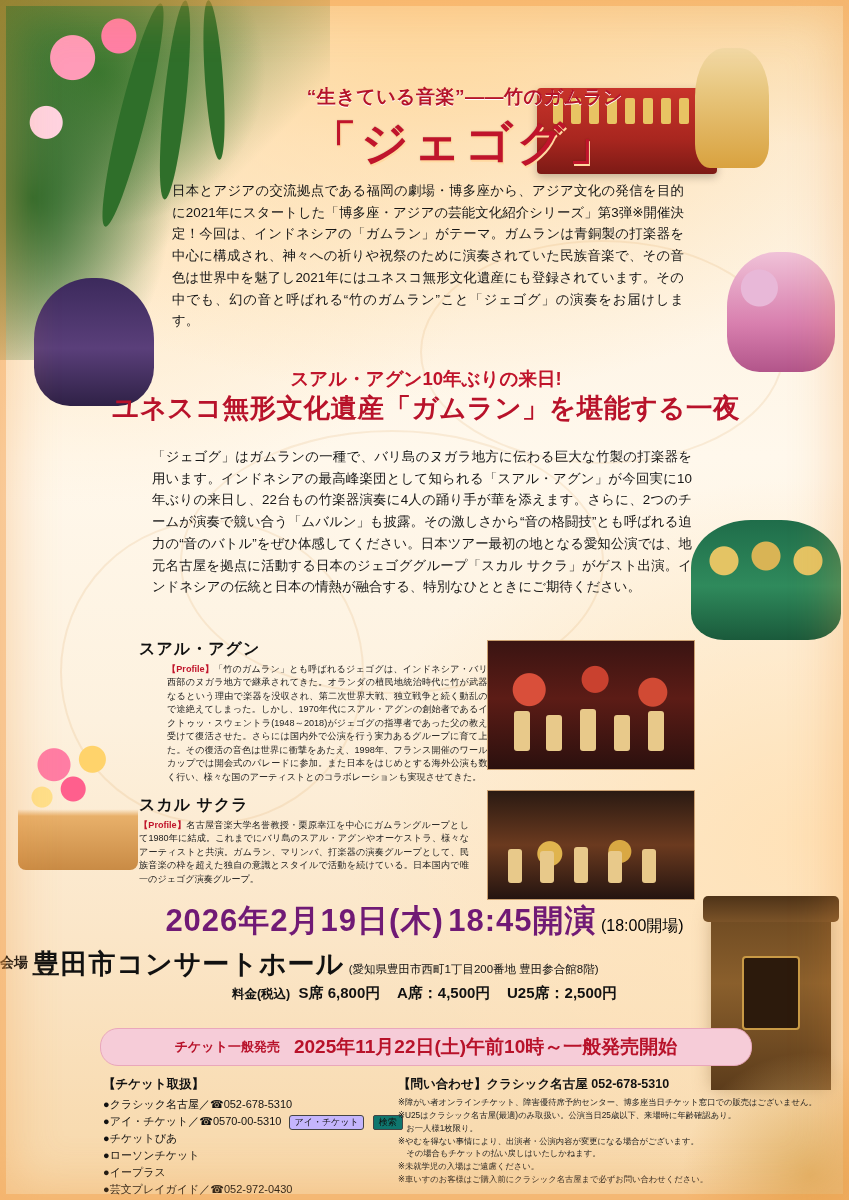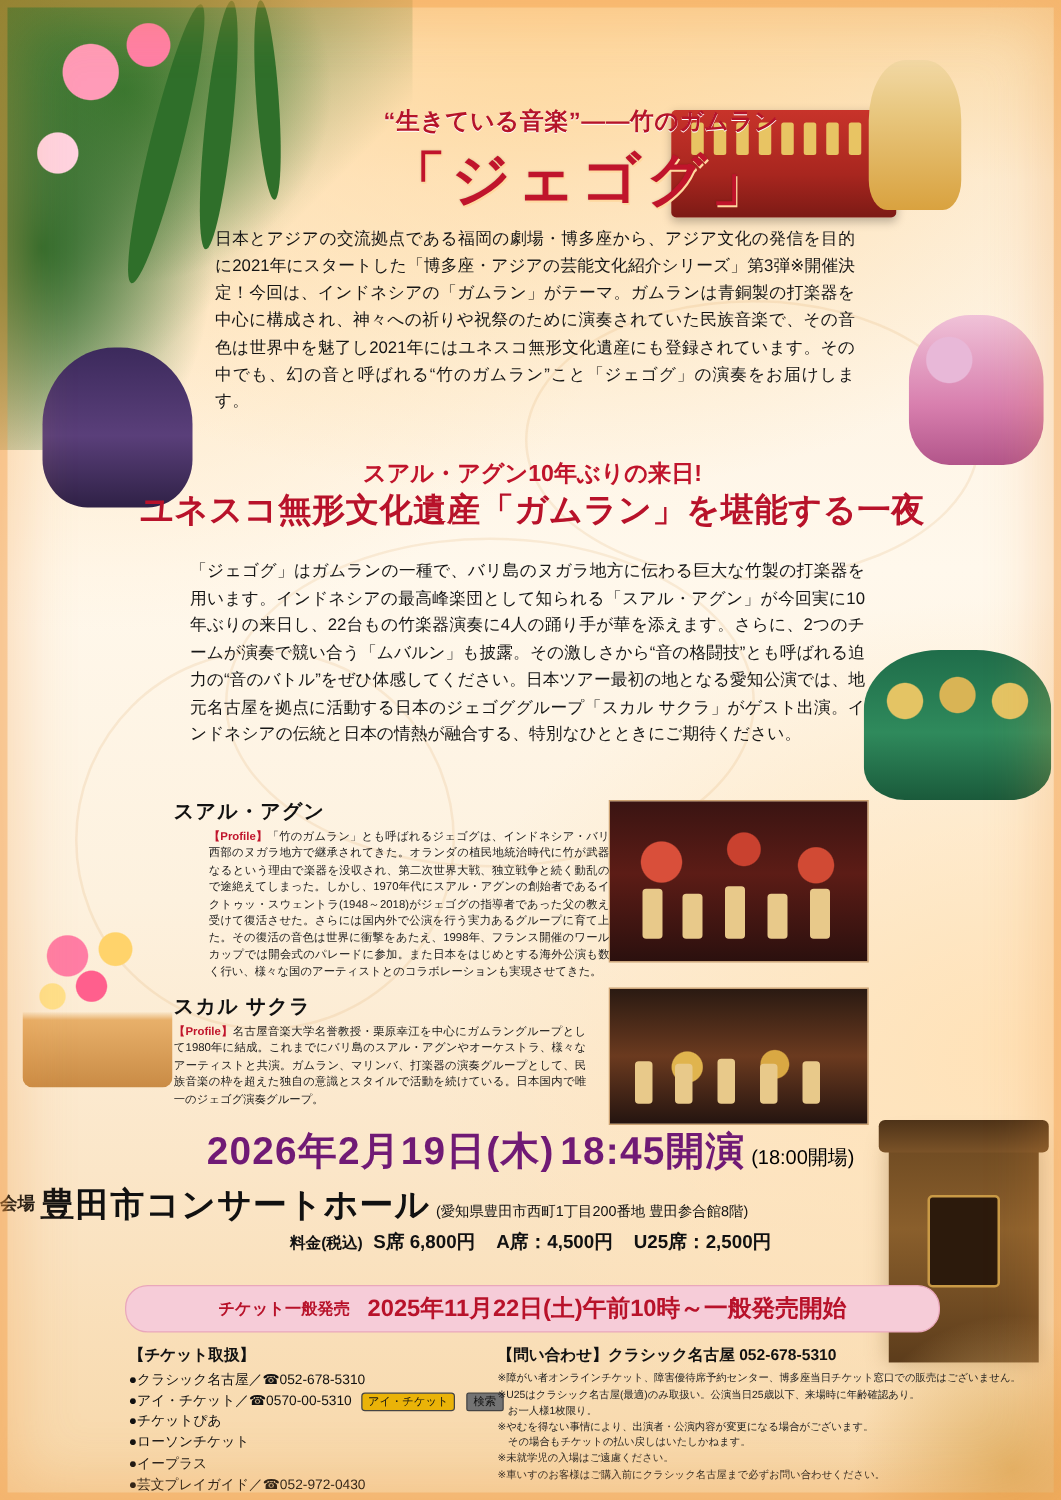--- a/index.html
+++ b/index.html
@@ -118,25 +118,25 @@
   .sale-l{color:#b8122a;font-size:13px;font-weight:bold;}
   .sale-r{color:#b8122a;font-size:19px;font-weight:bold;}
   
   .foot-l{position:absolute;left:103px;top:1076px;width:300px;color:#111;}
   .foot-r{position:absolute;left:398px;top:1076px;width:440px;color:#111;}
   .foot-h{font-size:12.5px;font-weight:bold;margin-bottom:3px;}
   .foot-li{font-size:11px;line-height:1.52;}
   .foot-note{font-size:8.3px;line-height:1.55;color:#1c1c1c;}
   .chip{
     display:inline-block;border:1px solid #444;border-radius:3px;padding:0 4px;
-    font-size:9px;margin-left:5px;background:#eab308;
+    font-size:9px;margin-left:5px;background:#c4b5fd;
   }
   .chip2{
     display:inline-block;border:1px solid #444;border-radius:2px;padding:0 5px;
-    font-size:9px;margin-left:6px;background:#737373;
+    font-size:9px;margin-left:6px;background:#0f766e;
   }
   
   .dancer{position:absolute;}
   .shrine{
     position:absolute;right:18px;bottom:110px;width:120px;height:178px;
     background:linear-gradient(180deg,#6e4a22 0%,#8a5f2c 40%,#5c3c1b 100%);
     border-radius:6px 6px 0 0;
     box-shadow:0 0 18px rgba(120,80,30,.35);
   }
   .shrine-door{

